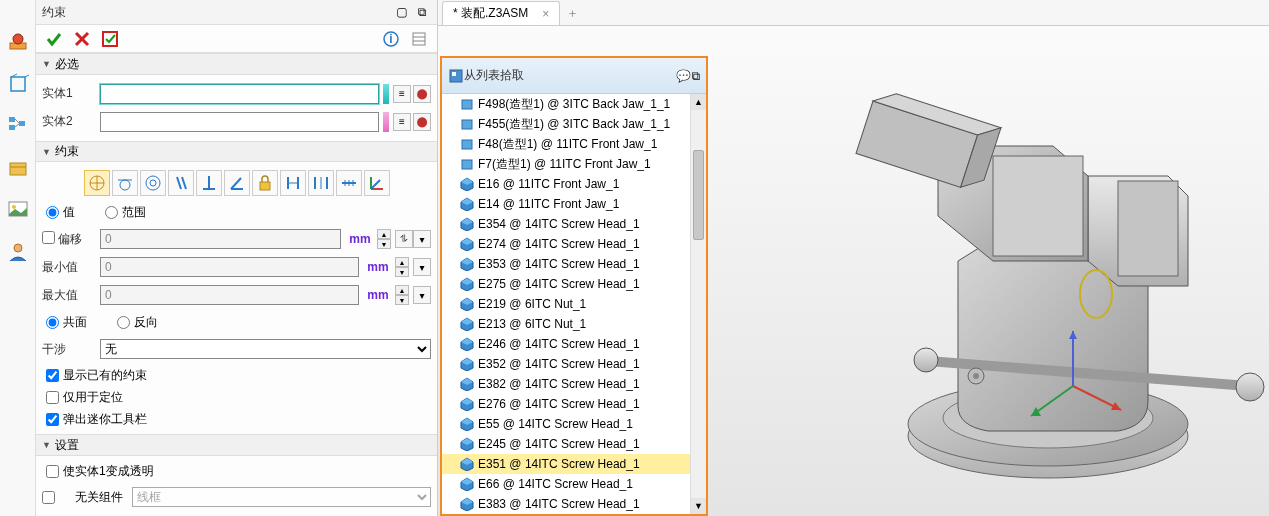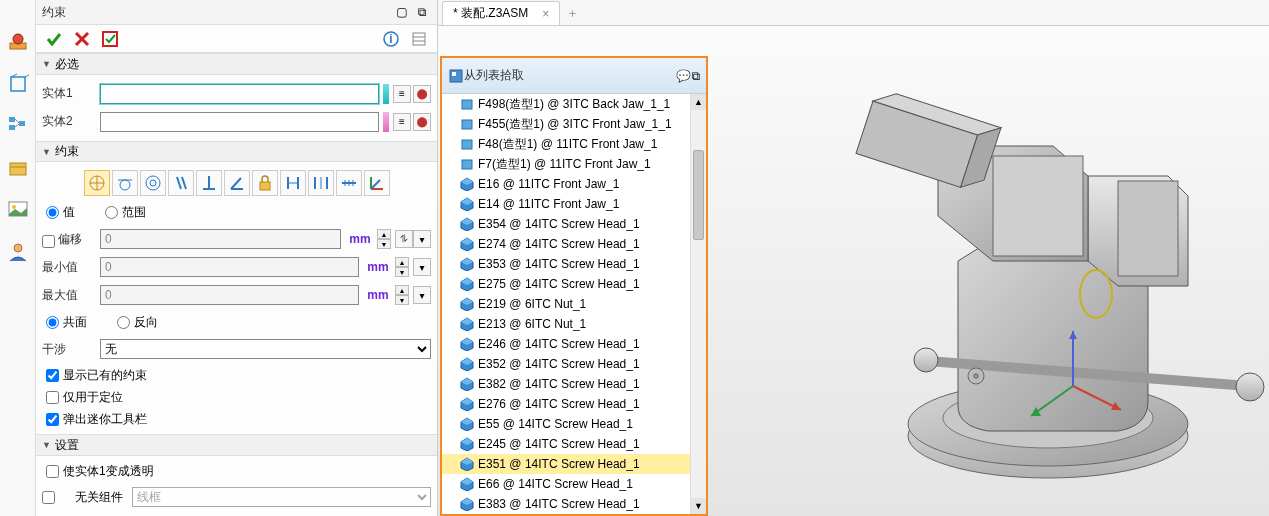--- a/index.html
+++ b/index.html
@@ -271,21 +271,21 @@
           <input type="radio" name="vmode" checked="" style="">
           <span>值</span>
         </label>
       <label>
           <input type="radio" name="vmode" style="">
           <span>范围</span>
         </label>
     </div>
 
     <div class="row">
-      <label class="lbl" style="display:flex;align-items:flex-end;gap:3px">
+      <label class="lbl" style="display:flex;align-items:flex-start;gap:3px">
           <input type="checkbox" style="">
           <span>偏移</span>
         </label>
       <input type="text" disabled="" value="0" style="">
       <span class="unit">mm</span>
       <div class="spin">
           <span>▲</span>
           <span>▼</span>
         </div>
       <div class="sqbtn" style="margin-left:4px">⥮</div>
@@ -479,21 +479,21 @@
             <li>
               <svg width="14" height="14">
                 <rect x="2" y="3" width="10" height="9" fill="#5aa8e0" stroke="#2a70b0"></rect>
               </svg>
               <span>F498(造型1) @ 3ITC Back Jaw_1_1</span>
             </li>
             <li>
               <svg width="14" height="14">
                 <rect x="2" y="3" width="10" height="9" fill="#5aa8e0" stroke="#2a70b0"></rect>
               </svg>
-              <span>F455(造型1) @ 3ITC Front Jaw_1_1</span>
+              <span>F455(造型1) @ 3ITC Back Jaw_1_1</span>
             </li>
             <li>
               <svg width="14" height="14">
                 <rect x="2" y="3" width="10" height="9" fill="#5aa8e0" stroke="#2a70b0"></rect>
               </svg>
               <span>F48(造型1) @ 11ITC Front Jaw_1</span>
             </li>
             <li>
               <svg width="14" height="14">
                 <rect x="2" y="3" width="10" height="9" fill="#5aa8e0" stroke="#2a70b0"></rect>

